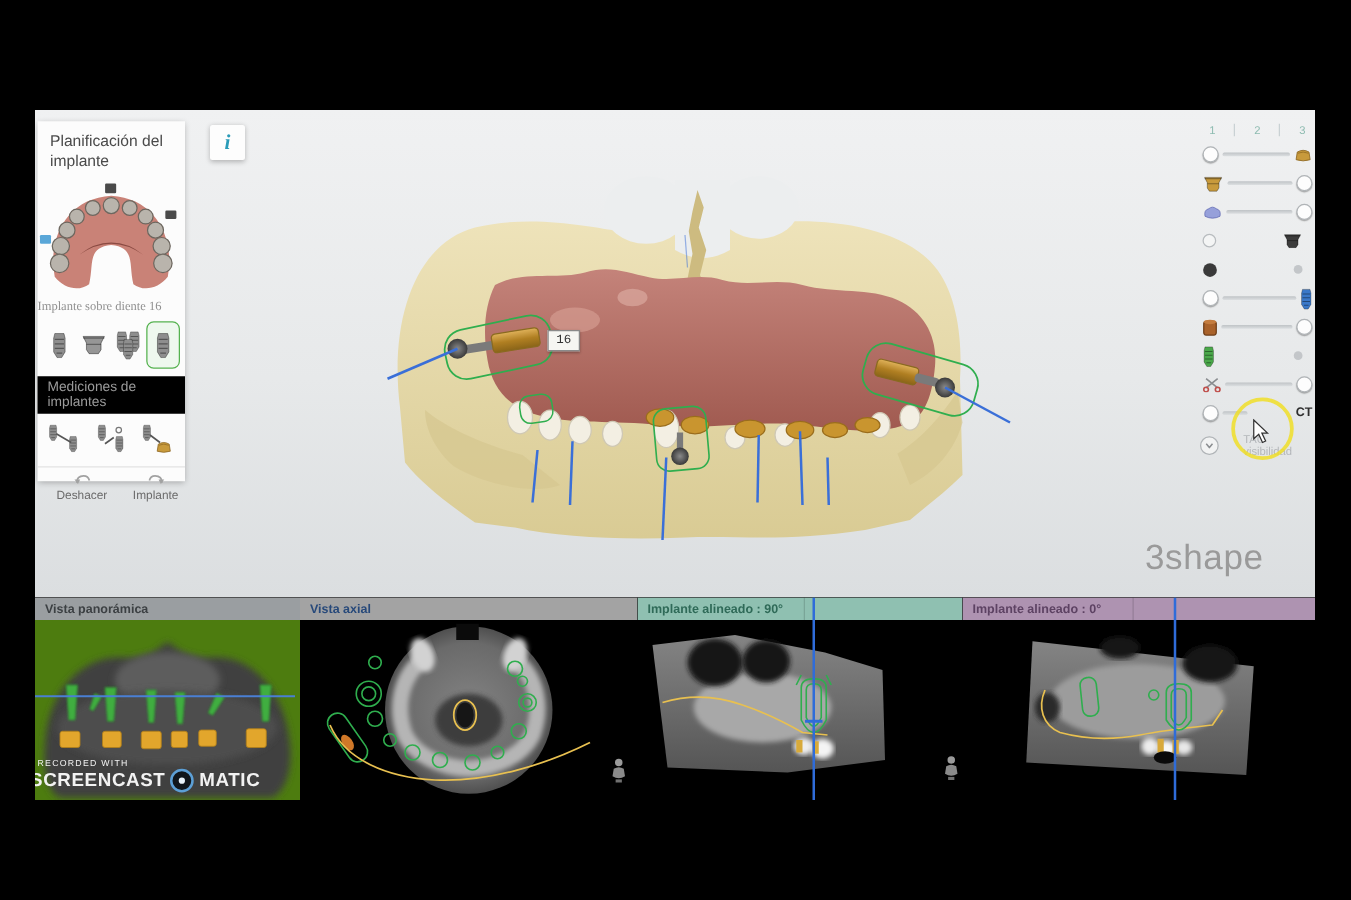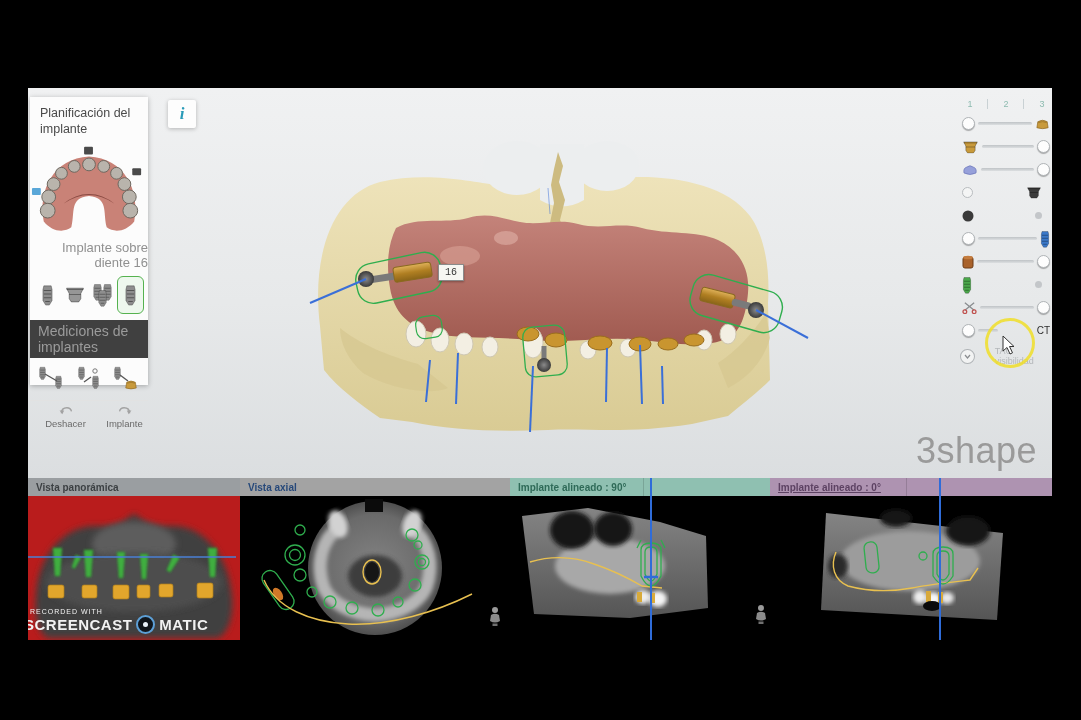--- a/index.html
+++ b/index.html
@@ -11,26 +11,26 @@
              background:linear-gradient(180deg,#f0f1f2 0%,#e7e9ea 55%,#dbdee0 100%);}
   #scene-svg{position:absolute;left:0;top:0;}
   .tooth-label{position:absolute;left:410px;top:176px;width:24px;height:15px;
                background:#f6f6f2;border:1px solid #8a8a8a;color:#333;font-size:10px;
                display:flex;align-items:center;justify-content:center;box-shadow:0 1px 2px rgba(0,0,0,.3);font-family:Liberation Mono, monospace;}
   
   #plan-panel{position:absolute;left:2px;top:9px;width:118px;height:288px;background:#fcfcfc;
               box-shadow:0 1px 5px rgba(0,0,0,.28);display:flex;flex-direction:column;}
   .panel-title{padding:8px 10px 4px 10px;font-size:12.5px;line-height:1.3;color:#4a4a4a;}
   .arch-wrap{height:96px;display:flex;justify-content:center;}
-  .caption{font-size:13px;color:#909090;text-align:right;padding:2px 0 4px 0;}
+  .caption{font-size:10px;color:#909090;text-align:left;padding:2px 0 4px 0;font-family:Liberation Serif, serif;}
   .tool-row{display:flex;justify-content:space-around;align-items:center;padding:2px 4px 6px 4px;}
   .tool-btn{width:26px;height:36px;display:flex;align-items:center;justify-content:center;
             border:1.5px solid transparent;border-radius:6px;background:transparent;}
   .tool-btn.selected{border-color:#55b24f;background:#eef8ee;}
-  .section-label{font-size:14px;color:#9b9b9b;background:#404040;padding:3px 8px;}
+  .section-label{font-size:11px;color:#9b9b9b;background:#000000;padding:3px 8px;}
   .measure-row{display:flex;justify-content:flex-start;gap:10px;padding:6px 8px 8px 8px;}
   .measure-btn{width:30px;height:28px;display:flex;align-items:center;justify-content:center;}
   .undo-redo{margin-top:auto;border-top:1px solid #e2e2e2;display:flex;}
   .ur-btn{flex:1;display:flex;flex-direction:column;align-items:center;padding:4px 0 5px 12px;gap:2px;}
   .ur-btn span{font-size:9.5px;color:#6a6a6a;}
   #info-btn{position:absolute;left:140px;top:12px;width:28px;height:28px;background:#fdfdfd;
             box-shadow:0 1px 4px rgba(0,0,0,.25);border-radius:2px;display:flex;align-items:center;
             justify-content:center;font-family:"Liberation Serif",serif;font-style:italic;
             font-weight:bold;font-size:17px;color:#2a9bb8;}
   
@@ -39,42 +39,42 @@
   .tb-tabs span{font-size:9px;color:#8dbbb0;}
   .tb-tabs .sep{width:1px;height:10px;background:#c9d1d4;}
   .tb-row{display:flex;align-items:center;height:23px;padding:0 2px;}
   .track{flex:1;height:3px;border-radius:2px;margin:0 3px;
          background:linear-gradient(180deg,#bfc3c6,#dcdfe1);}
   .knob{width:11px;height:11px;border-radius:50%;background:#fdfdfd;border:1px solid #b0b4b7;
         box-shadow:0 1px 1px rgba(0,0,0,.3);flex:0 0 auto;}
   .dot{width:7px;height:7px;border-radius:50%;background:#c3c6c9;flex:0 0 auto;margin-right:8px;}
   .radio{width:9px;height:9px;border-radius:50%;border:1px solid #b8bcbf;background:#f4f5f5;flex:0 0 auto;}
   .spacer{flex:1;}
-  .ct-label{font-size:10px;font-weight:normal;color:#2e2e2e;flex:0 0 auto;padding-left:36px;}
+  .ct-label{font-size:10px;font-weight:bold;color:#2e2e2e;flex:0 0 auto;padding-left:36px;}
   .tb-dropdown{display:flex;align-items:center;gap:20px;height:20px;margin-top:4px;}
   .chev-circle{width:13px;height:13px;border-radius:50%;border:1px solid #b0b4b7;display:flex;
                align-items:center;justify-content:center;background:#f2f3f3;}
   .dd-label{font-size:9px;color:#b4b7ba;}
   #cursor-ring{position:absolute;left:957px;top:230px;width:44px;height:44px;border-radius:50%;
                border:3px solid rgba(240,222,40,.85);}
   #cursor{position:absolute;left:974px;top:247px;}
-  #brand-3shape{position:absolute;left:888px;top:342px;font-size:36px;color:#9a9a9a;letter-spacing:.5px;}
+  #brand-3shape{position:absolute;left:888px;top:342px;font-size:28px;color:#9a9a9a;letter-spacing:.5px;}
   
   #bottom-row{position:absolute;left:0;top:390px;width:1024px;height:162px;display:flex;background:#000;}
   .bpanel{position:relative;height:162px;overflow:hidden;}
   .bpanel-header{height:18px;display:flex;align-items:center;padding-left:8px;font-size:10px;font-weight:bold;}
   .bpanel-body{position:absolute;left:0;top:18px;right:0;bottom:0;background:#000;}
   .hdr-div{position:absolute;top:0;width:1px;height:18px;background:rgba(0,0,0,.14);}
   .crossline{position:absolute;top:0;width:2px;height:162px;background:#2f6cd9;z-index:3;}
   #p1{width:212px;} #p2{width:270px;} #p3{width:260px;} #p4{width:282px;}
   #p1 .bpanel-header{background:#9a9ea1;color:#3c4043;}
   #p2 .bpanel-header{background:#a3a3a3;color:#27497a;}
   #p3 .bpanel-header{background:#8fc0b1;color:#2f6a58;}
-  #p4 .bpanel-header{background:#ae93b1;color:#5d4263;text-decoration:underline;}
-  #p1 .bpanel-body{background:#b91c1c;}
+  #p4 .bpanel-header{background:#ae93b1;color:#5d4263;}
+  #p1 .bpanel-body{background:#4d7c0f;}
   #wm{position:absolute;left:-4px;bottom:6px;color:#f2f2f2;z-index:4;}
   #wm .wm1{font-size:7px;letter-spacing:1px;margin-left:6px;}
   #wm .wm2{display:flex;align-items:center;gap:4px;font-size:15px;font-weight:bold;letter-spacing:.5px;}
   .wm-circ{width:15px;height:15px;border-radius:50%;border:2px solid #5c9fd6;background:#10161c;
            display:flex;align-items:center;justify-content:center;}
   .wm-circ i{width:5px;height:5px;border-radius:50%;background:#e8f2fa;}
 </style>
 </head>
 <body>
 

